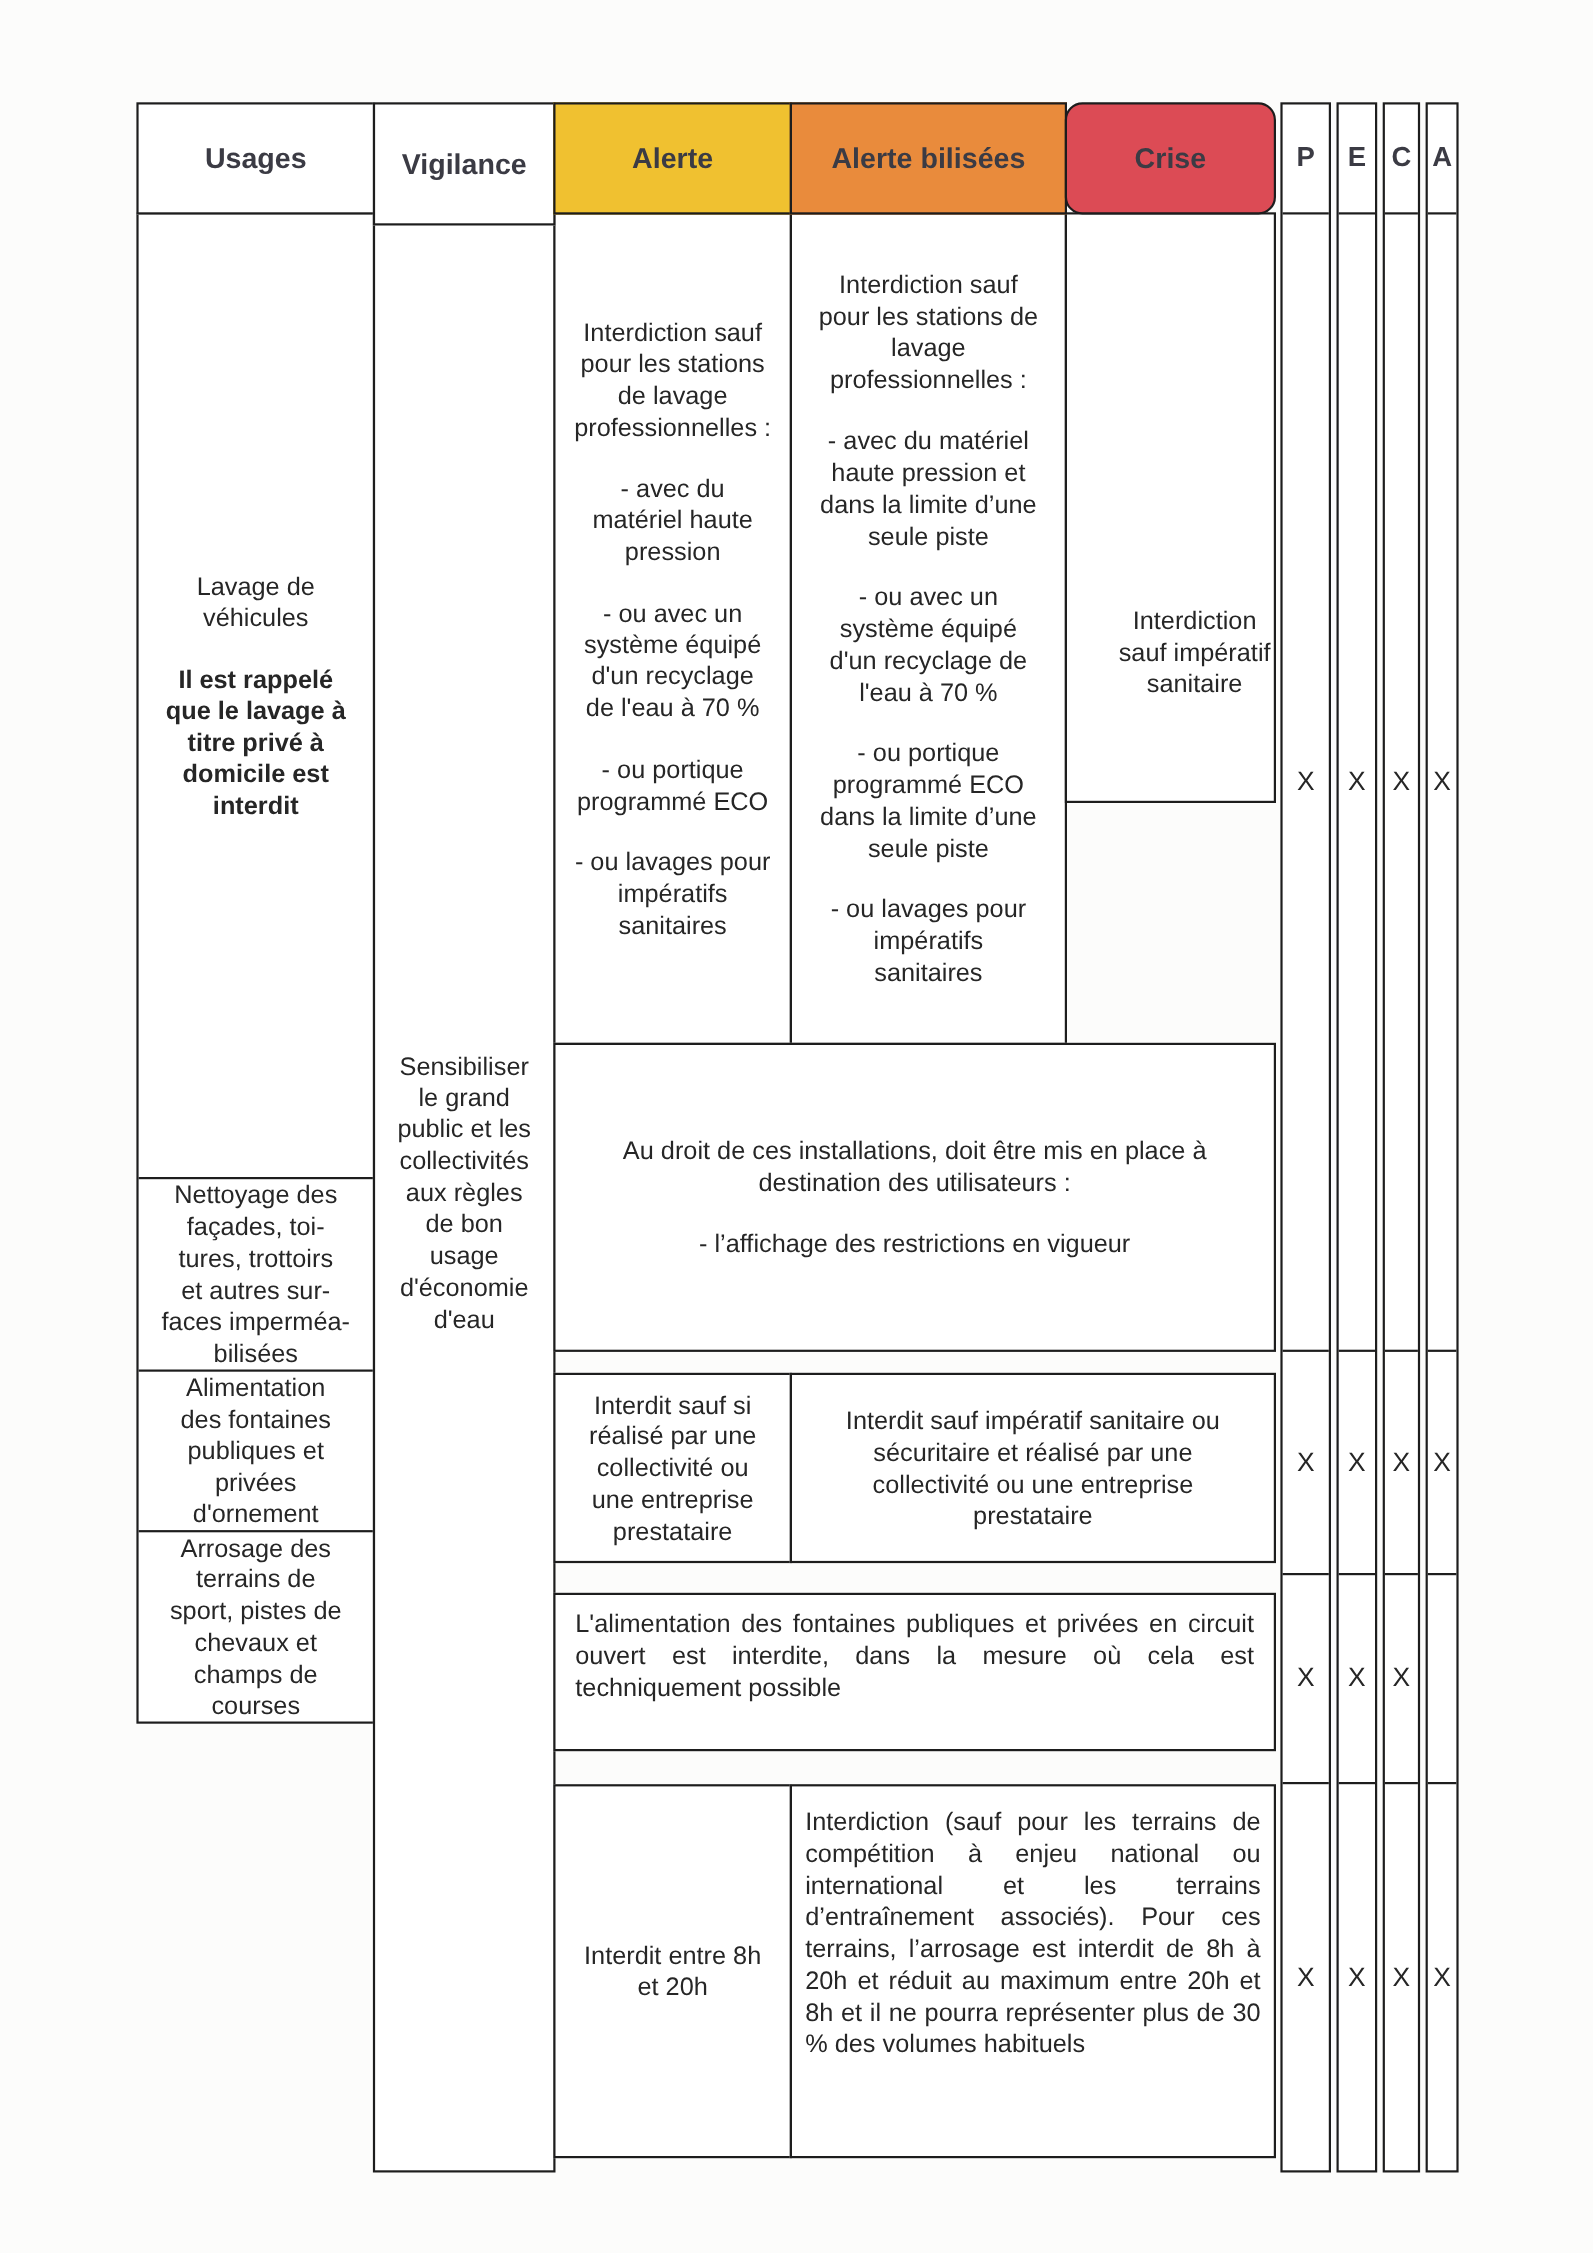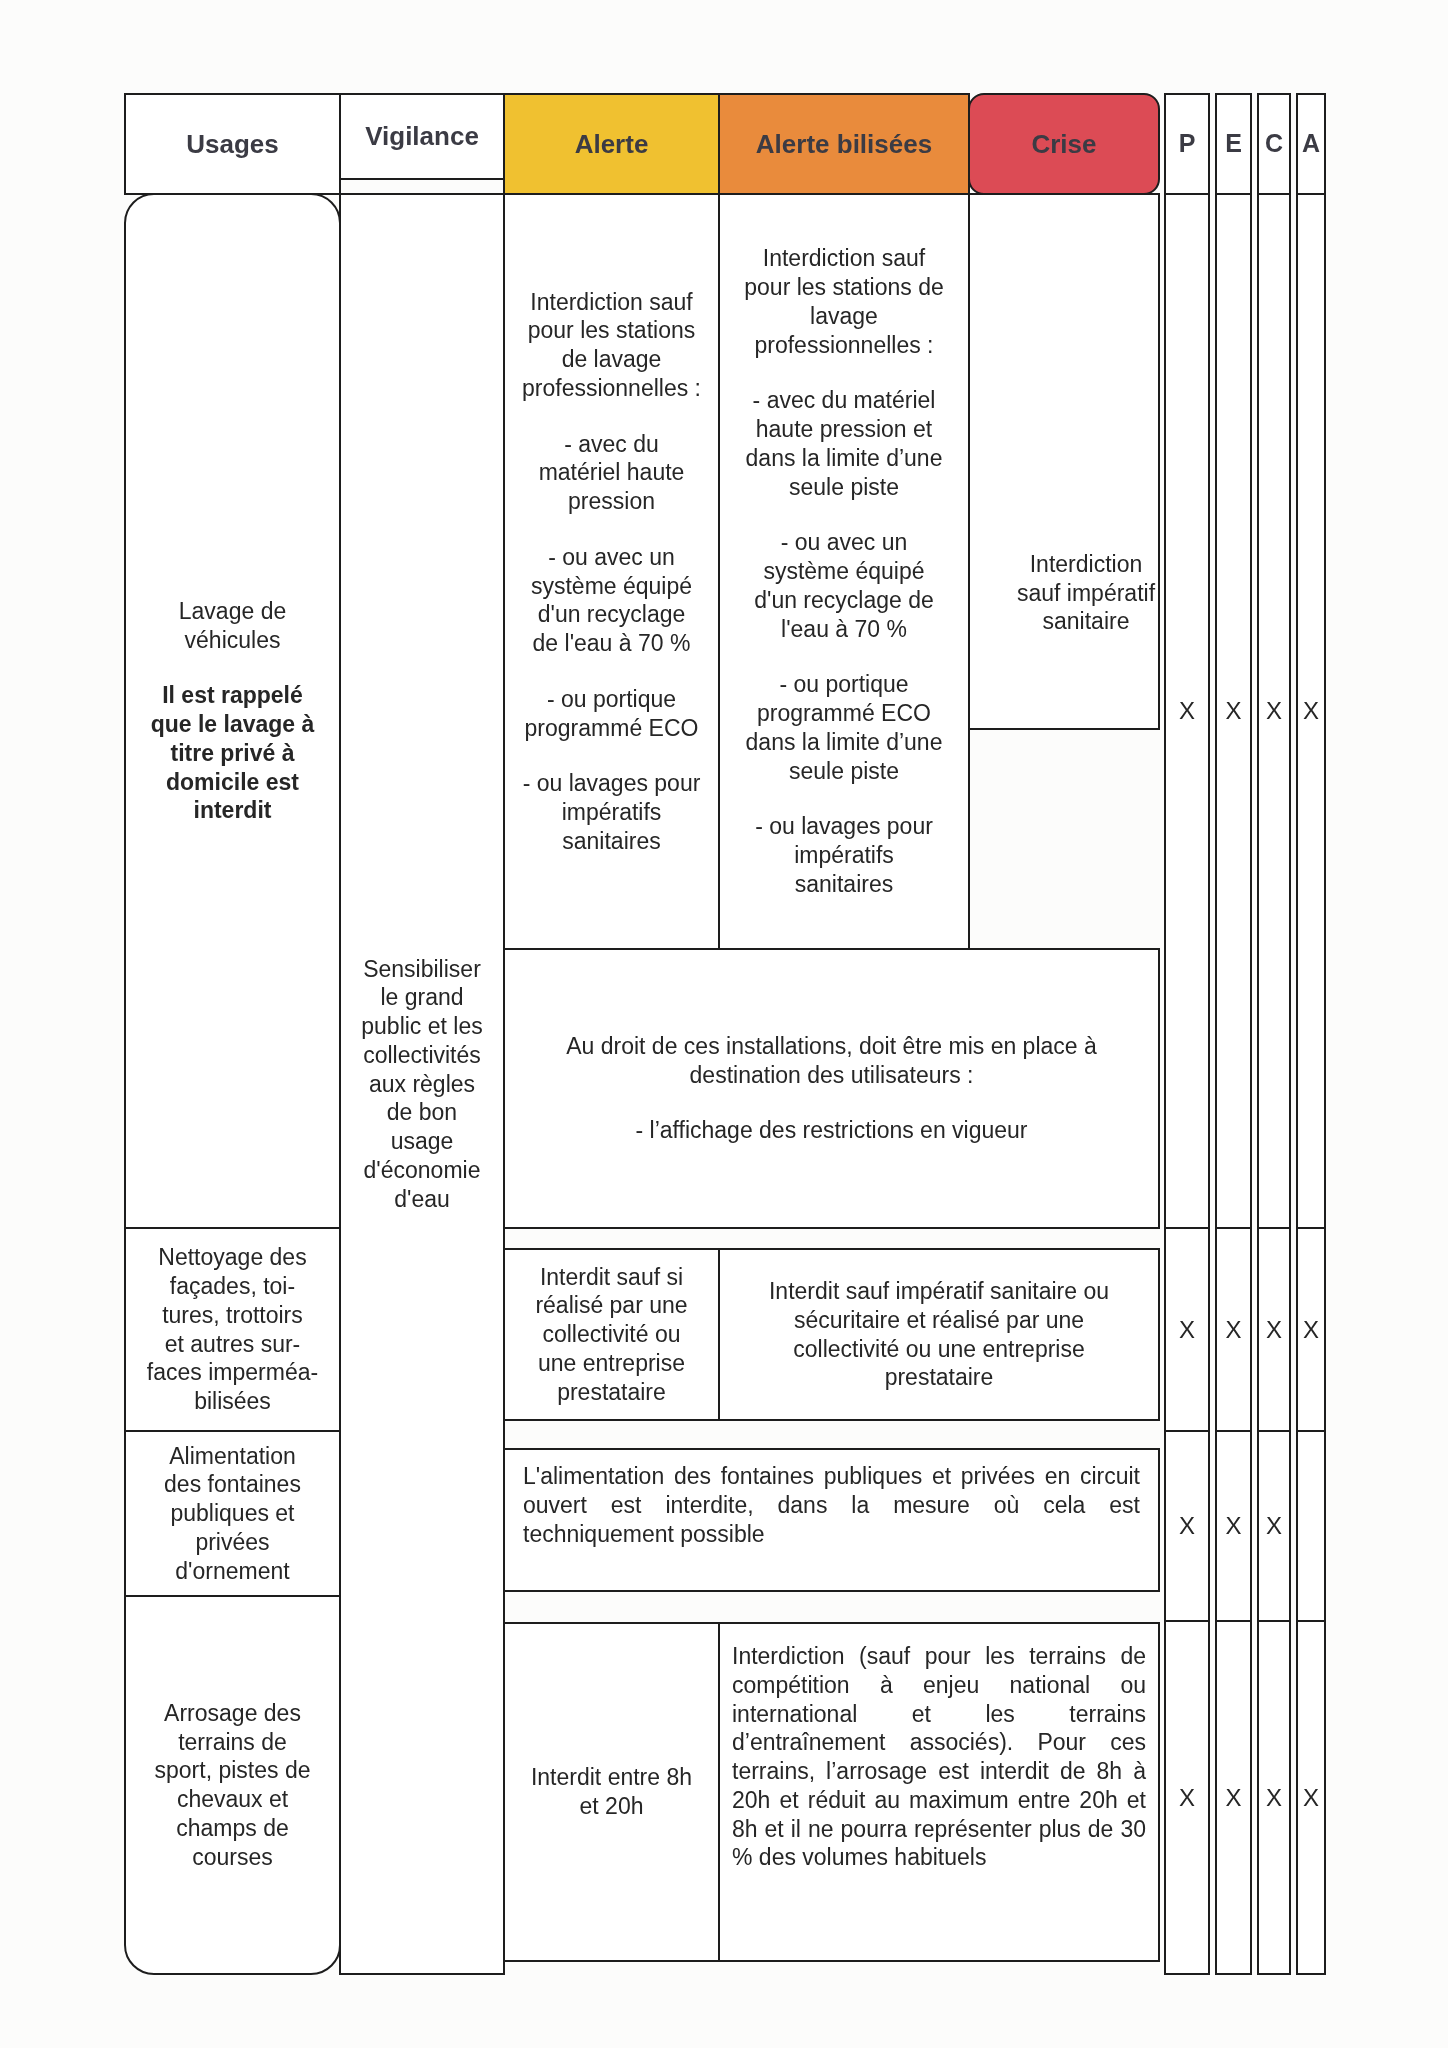--- a/index.html
+++ b/index.html
@@ -70,26 +70,26 @@
   }
   .justified p{white-space:normal;}
   .crise-cell{justify-content:flex-end;padding-bottom:92px;}
 </style>
 </head>
 <body>
 
 <div class="table-wrap">
 
   <div class="cell hdr" style="left:0;top:0;width:217px;height:102px;">Usages</div>
-  <div class="cell hdr" style="left:215px;top:0;width:166px;height:87px;">Vigilance</div>
+  <div class="cell hdr" style="left:215px;top:0;width:166px;height:112px;">Vigilance</div>
   <div class="cell hdr hdr-alerte" style="left:379px;top:0;width:217px;height:102px;">Alerte</div>
   <div class="cell hdr hdr-renf" style="left:594px;top:0;width:252px;height:102px;">Alerte bilisées</div>
   <div class="cell hdr hdr-crise" style="left:844px;top:0;width:192px;height:102px;">Crise</div>
 
-  <div class="cell stack" style="left:0;top:100px;width:217px;height:1782px;border-radius:30px;">
+  <div class="cell stack" style="left:0;top:100px;width:217px;height:1374px;">
     <div style="height:1034px;">
       <p>Lavage de
 véhicules</p>
       <p class="gap bold-note">Il est rappelé
 que le lavage à
 titre privé à
 domicile est
 interdit</p>
     </div>
     <div style="height:203px;">

